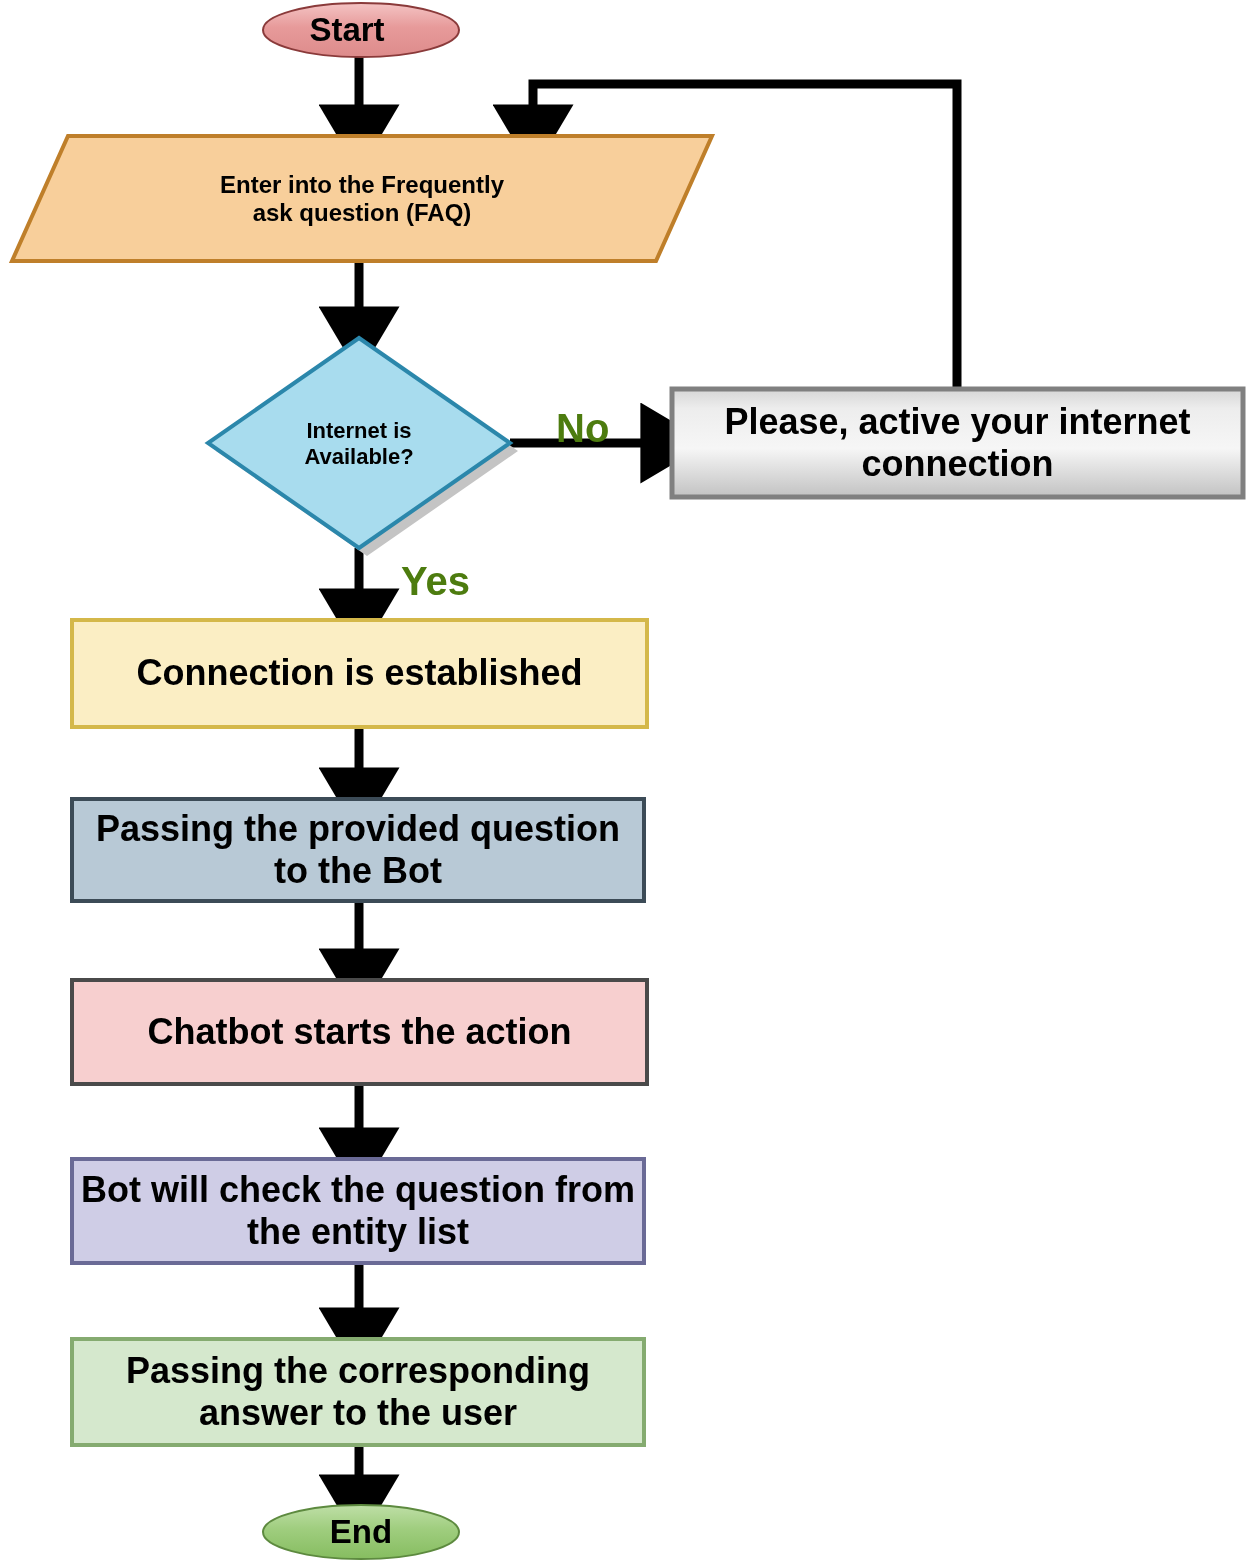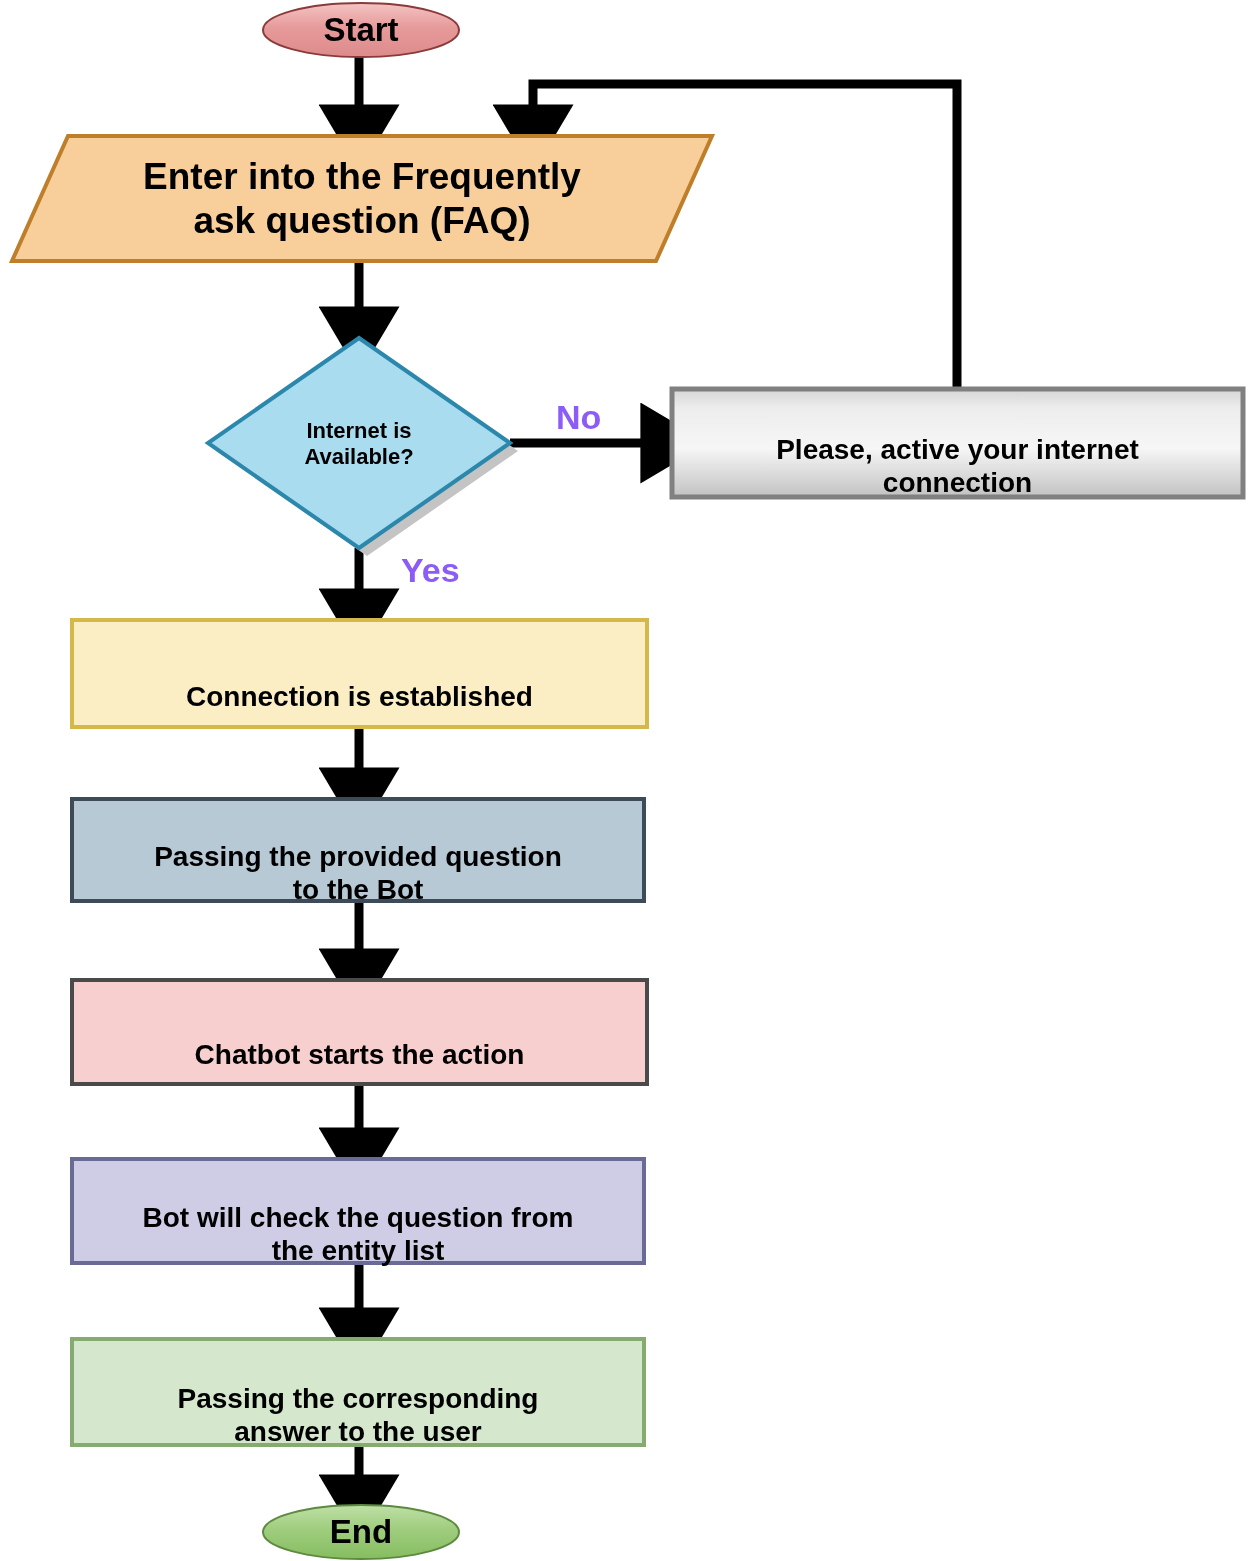--- a/index.html
+++ b/index.html
@@ -35,27 +35,28 @@
     font-weight: bold;
     color: #000000;
     line-height: 1.18;
     pointer-events: none;
     white-space: pre-line;
   }
   .edge-label {
     position: absolute;
     font-family: "Liberation Sans", sans-serif;
     font-weight: bold;
-    color: #8b5cf6;
-    font-size: 34px;
+    color: #4d7c0f;
+    font-size: 40px;
     line-height: 1;
+    margin-top: 8px;
   }
   .lbl-terminal { font-size: 33px; }
-  .lbl-process  { font-size: 28px; margin-top: 23px; }
-  .lbl-io       { font-size: 37px; }
+  .lbl-process  { font-size: 36px; }
+  .lbl-io       { font-size: 24px; }
   .lbl-decision { font-size: 22px; }
 </style>
 </head>
 <body>
 
 <div id="canvas">
 
   <svg id="flow-svg" viewBox="0 0 1250 1561">
     <defs>
       <linearGradient id="gradStart" x1="0" y1="0" x2="0" y2="1">
@@ -115,21 +116,21 @@
 
     <rect x="72" y="980" width="575" height="104" fill="#f7cfcf" stroke="#4a4a4a" stroke-width="4"></rect>
 
     <rect x="72" y="1159" width="572" height="104" fill="#cfcde6" stroke="#6a6a96" stroke-width="4"></rect>
 
     <rect x="72" y="1339" width="572" height="106" fill="#d5e8cd" stroke="#85ab70" stroke-width="4"></rect>
 
     <ellipse cx="361" cy="1532" rx="98" ry="27" fill="url(#gradEnd)" stroke="#5d8a3f" stroke-width="2"></ellipse>
   </svg>
 
-  <div class="node-label lbl-terminal" style="left:263px; top:3px; width:196px; height:54px;">Start</div>
+  <div class="node-label lbl-terminal" style="left:249px; top:3px; width:196px; height:54px;">Start</div>
 
   <div class="node-label lbl-io" style="left:52px; top:140px; width:620px; height:118px;">Enter into the Frequently
 ask question (FAQ)</div>
 
   <div class="node-label lbl-decision" style="left:224px; top:388px; width:270px; height:112px;">Internet is
 Available?</div>
 
   <div class="node-label lbl-process" style="left:682px; top:392px; width:551px; height:102px;">Please, active your internet
 connection</div>
 

